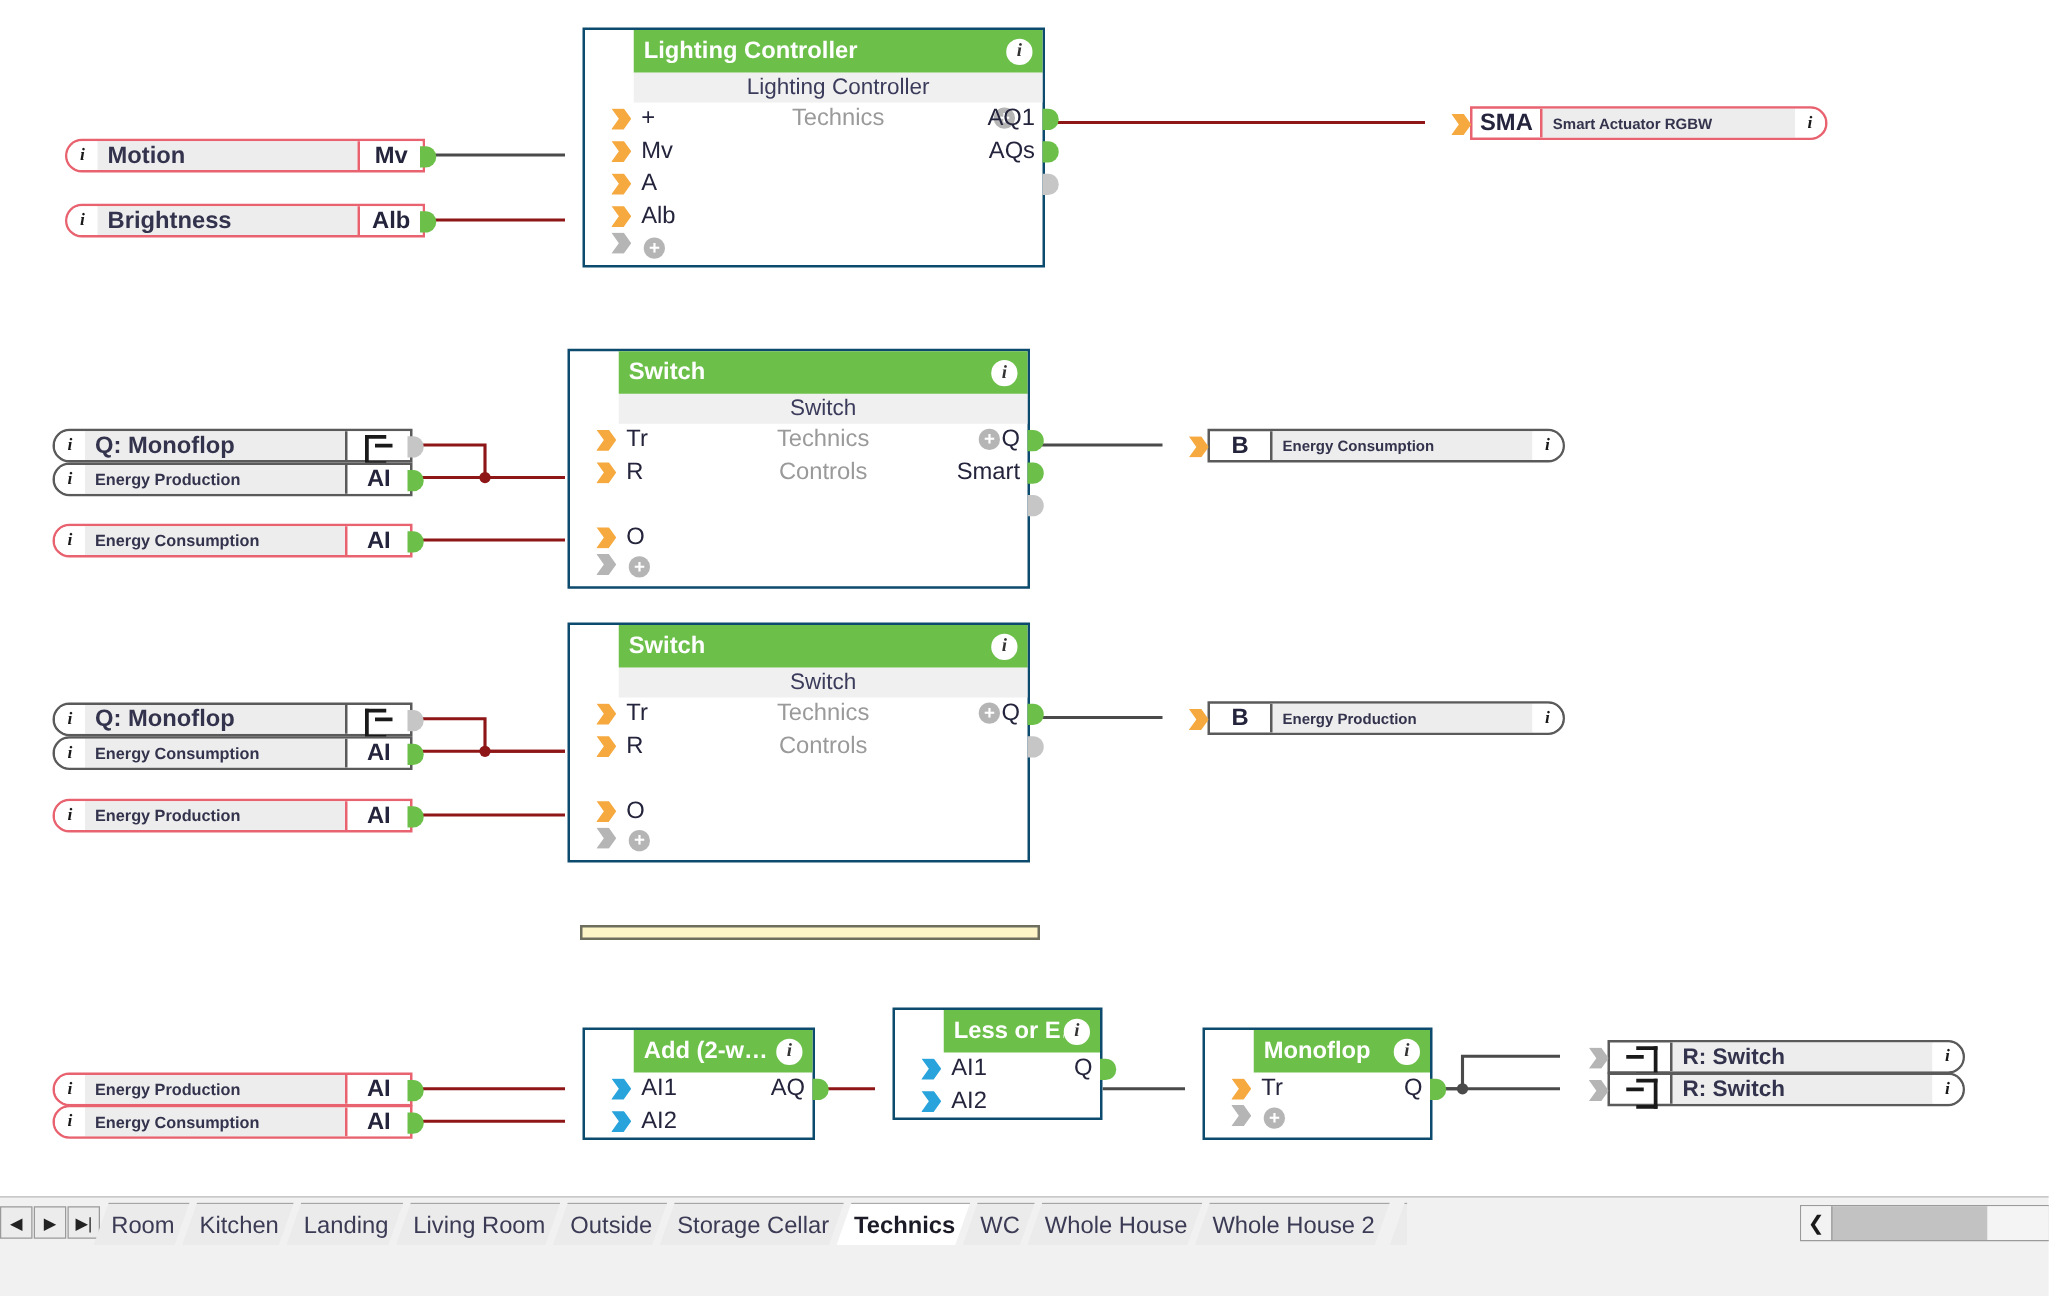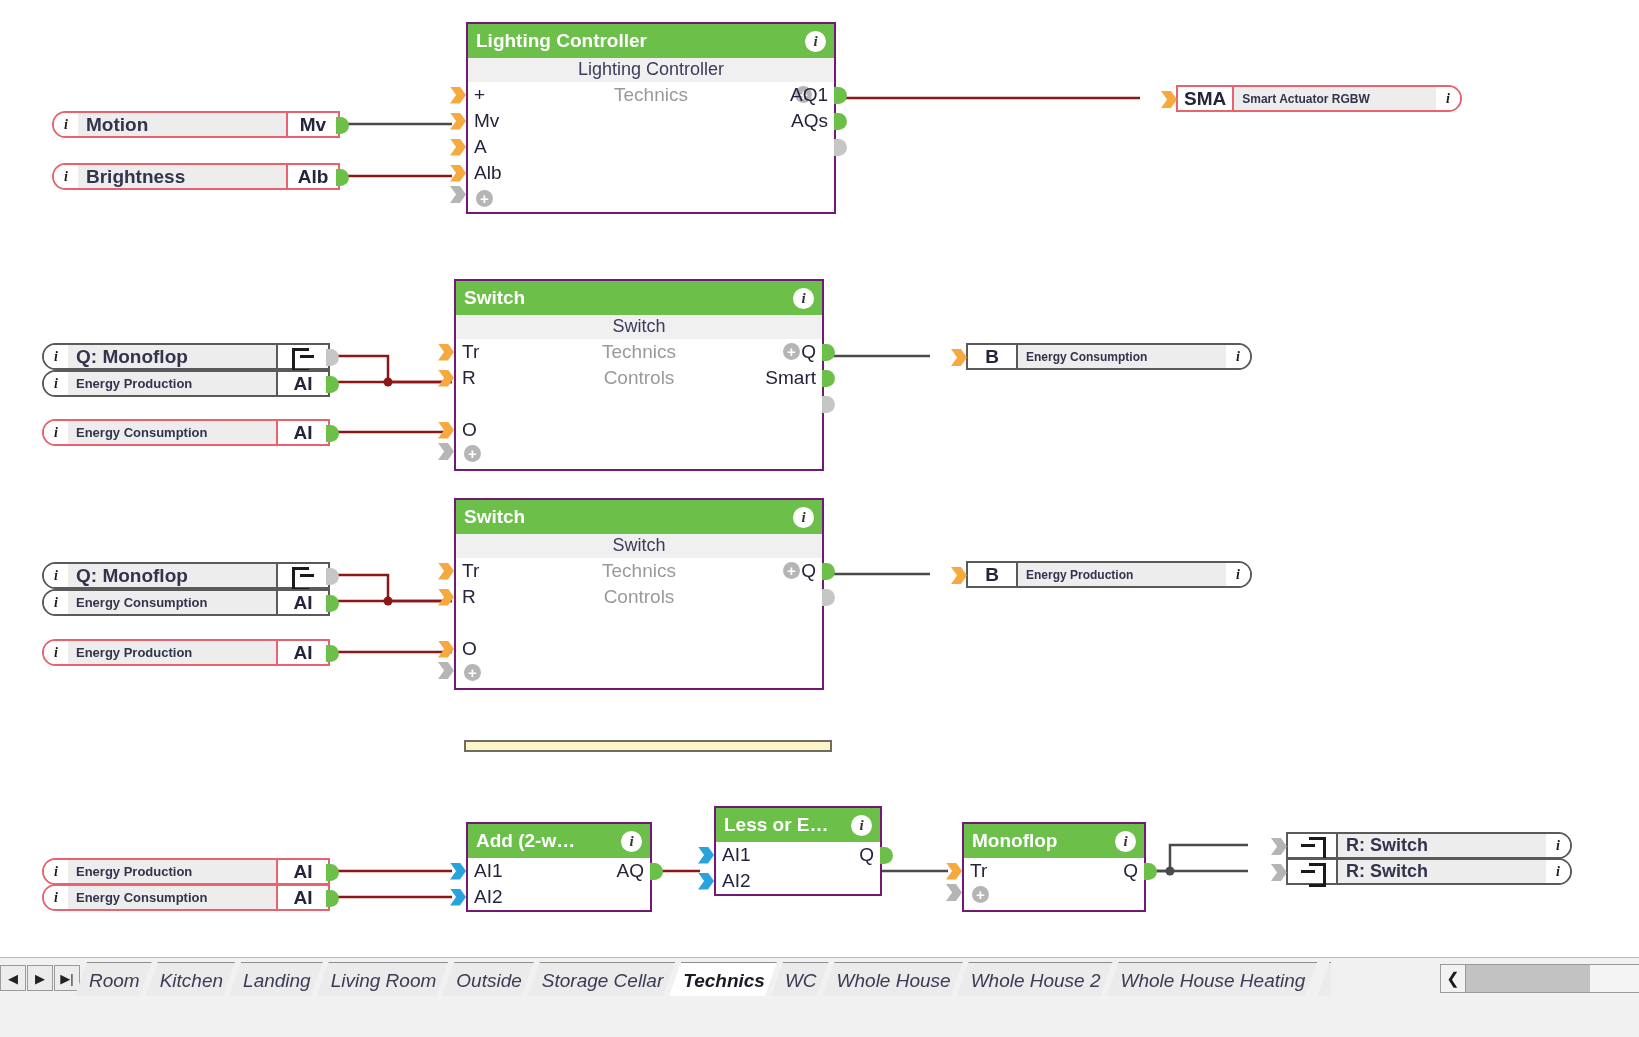--- a/index.html
+++ b/index.html
@@ -6,21 +6,21 @@
   html,body { width:1639px; height:1037px; overflow:hidden; }
   body {
     font-family: "Liberation Sans", sans-serif;
     background:#ffffff;
     position:relative;
   }
   #canvas { position:absolute; left:0; top:0; width:1639px; height:957px; background:#fff; overflow:hidden;}
   svg.wires { position:absolute; left:0; top:0; width:1639px; height:957px; pointer-events:none; }
 
   
-  .fb { position:absolute; background:#ffffff; border:2px solid #701a75; }
+  .fb { position:absolute; background:#ffffff; border:2px solid #0c4a6e;padding-left:39px; }
   .fb-head { height:34px; background:#6cc04a; color:#ffffff; font-weight:bold; font-size:19px;
              display:flex; align-items:center; padding:0 8px; position:relative; }
   .fb-head .t { flex:1; white-space:nowrap; overflow:hidden; }
   .info { width:21px; height:21px; border-radius:50%; background:#ffffff; color:#333;
           font-family:"Liberation Serif", serif; font-weight:bold; font-size:15px; font-style:italic;
           display:flex; align-items:center; justify-content:center; flex:none; }
   .fb-sub { text-align:center; font-size:18px; color:#3b3b5c; background:#f0f0f0; padding:1px 0 2px;}
   .fb-body { position:relative; }
   .row { display:flex; justify-content:space-between; align-items:center;
          font-size:19px; color:#24243c; padding:0 6px; height:26px; }
@@ -92,21 +92,21 @@
           font-size:19px; color:#3c3c4c; line-height:1.25; }
 
   
   #tabbar { position:absolute; left:0; bottom:0; width:1639px; height:80px; background:#f1f1f1;
             border-top:1px solid #b9b9b9; }
   .tabstrip { position:absolute; left:0; top:4px; height:34px; display:flex; align-items:stretch; }
   .navbtn { width:26px; height:26px; margin:3px 1px 0 0; border:1px solid #9a9a9a; background:#ececec;
             display:flex; align-items:center; justify-content:center; font-size:13px; color:#222; }
   .tab { position:relative; display:flex; align-items:flex-end; padding:0 12px 4px 14px; font-size:19px;
          color:#3b3b55; background:#ebebeb; border-top:1px solid #8e8e8e; margin-left:-6px;
-         clip-path: polygon(12px 0, 100% 0, calc(100% - 12px) 100%, 0 100%); font-style: italic; }
+         clip-path: polygon(12px 0, 100% 0, calc(100% - 12px) 100%, 0 100%); }
   .tab.active { background:#ffffff; font-weight:bold; color:#1c1c28; z-index:5; }
   .tabend { width:14px; border-top:1px solid #8e8e8e; background:#ebebeb;
             clip-path: polygon(12px 0, 100% 0, 100% 100%, 0 100%); }
   .hscroll { position:absolute; top:6px; height:29px; border:1px solid #9a9a9a; background:#f4f4f4;
              display:flex; align-items:stretch; }
   .hscroll .arrow { width:34px; display:flex; align-items:center; justify-content:center; font-size:16px;
              color:#1a1a1a; background:#f2f2f2; }
   .hscroll .thumb { width:180px; background:#c2c2c2; border-left:1px solid #9a9a9a; }
   .hscroll .track { width:70px; background:#f4f4f4; }
 </style>
@@ -494,21 +494,20 @@
     <div class="tab">Room</div>
     <div class="tab">Kitchen</div>
     <div class="tab">Landing</div>
     <div class="tab">Living Room</div>
     <div class="tab">Outside</div>
     <div class="tab">Storage Cellar</div>
     <div class="tab active">Technics</div>
     <div class="tab">WC</div>
     <div class="tab">Whole House</div>
     <div class="tab">Whole House 2</div>
-    <div class="tab">Whole House Heating</div>
     <div class="tabend"></div>
   </div>
   <div class="hscroll" style="left:1440px; width:200px;">
     <div class="arrow">❮</div>
     <div class="thumb"></div>
     <div class="track"></div>
   </div>
 </div>
 
 </body></html>

